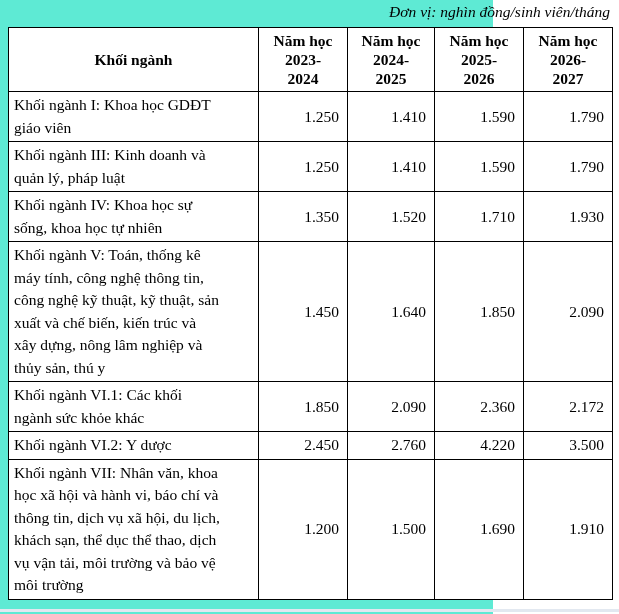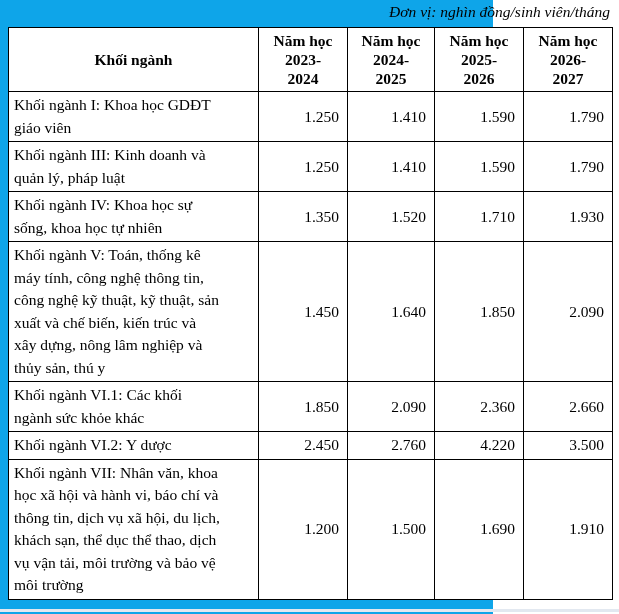--- a/index.html
+++ b/index.html
@@ -6,21 +6,21 @@
   html, body {
     width: 619px; height: 614px;
     background: #ffffff;
     overflow: hidden;
     font-family: "Liberation Serif", "DejaVu Serif", serif;
     color: #000000;
   }
   .page {
     position: relative;
     width: 493px; height: 614px;
-    background: #0ea5e9;
+    background: #5eead4;
   }
   .unit-note {
     position: absolute;
     top: 1px; left: 8px;
     width: 604px;
     text-align: right;
     font-style: italic;
     font-size: 15.5px;
     line-height: 22px;
     padding-right: 2px;
@@ -134,21 +134,21 @@
           <td class="value-cell">1.640</td>
           <td class="value-cell">1.850</td>
           <td class="value-cell">2.090</td>
         </tr>
         <tr>
           <td class="field-cell">Khối ngành VI.1: Các khối
 ngành sức khỏe khác</td>
           <td class="value-cell">1.850</td>
           <td class="value-cell">2.090</td>
           <td class="value-cell">2.360</td>
-          <td class="value-cell">2.660</td>
+          <td class="value-cell">2.172</td>
         </tr>
         <tr>
           <td class="field-cell">Khối ngành VI.2: Y dược</td>
           <td class="value-cell">2.450</td>
           <td class="value-cell">2.760</td>
           <td class="value-cell">4.220</td>
           <td class="value-cell">3.500</td>
         </tr>
         <tr>
           <td class="field-cell">Khối ngành VII: Nhân văn, khoa

